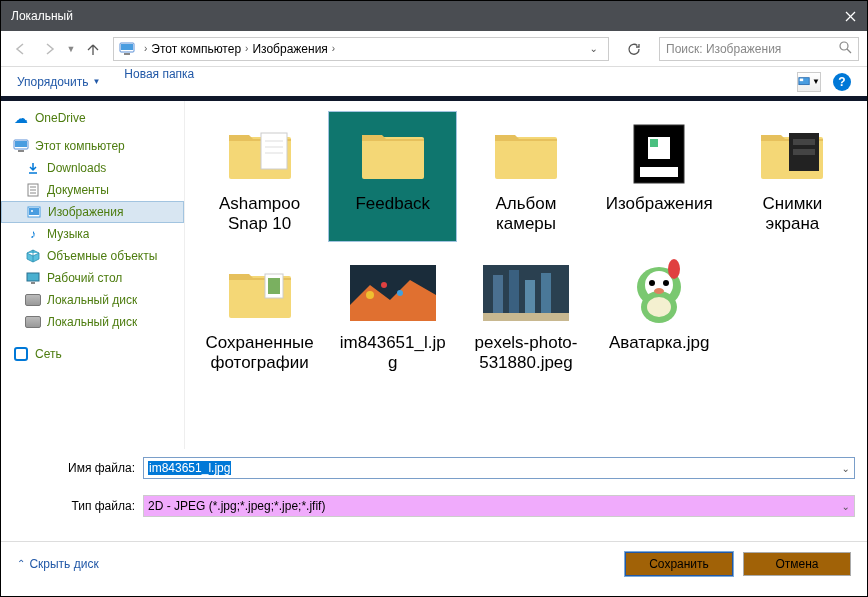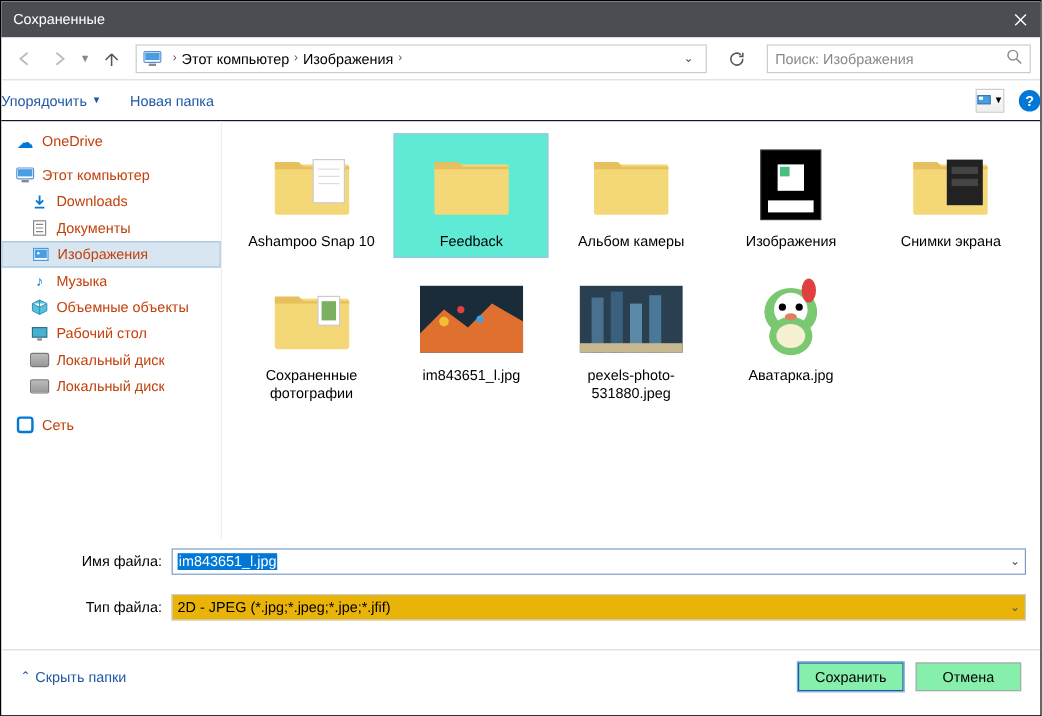--- a/index.html
+++ b/index.html
@@ -9,64 +9,64 @@
 .titlebar .close { width: 14px; height: 14px; display: flex; align-items: center; justify-content: center; cursor: pointer; }
 .titlebar .close svg { stroke: #fff; }
 .navrow { height: 36px; border-bottom: 1px solid #ddd; display: flex; align-items: center; padding: 0 8px; gap: 4px; }
 .navbtn { width: 24px; height: 24px; display: flex; align-items: center; justify-content: center; color: #aaa; }
 .navbtn.active { color: #555; }
 .breadcrumb-box { display: flex; align-items: center; height: 24px; border: 1px solid #ccc; flex: 1; margin-left: 4px; padding: 0 4px; font-size: 12px; background: #fff; }
 .breadcrumb-box .bcicon { width: 18px; height: 18px; margin-right: 4px; display:flex; align-items:center; justify-content:center; }
 .bc-sep { padding: 0 4px; color: #555; font-size: 10px; }
 .bc-drop { color: #555; margin-left: auto; margin-right: 6px; }
 .refresh { width: 26px; height: 24px; display: flex; align-items: center; justify-content: center; margin-left: 8px; color: #555; }
-.search-box { width: 220px; height: 24px; border: 1px solid #ccc; margin-left: 8px; display: flex; align-items: center; padding: 0 6px; font-size: 12px; color: #888; }
+.search-box { width: 200px; height: 24px; border: 1px solid #ccc; margin-left: 8px; display: flex; align-items: center; padding: 0 6px; font-size: 12px; color: #888; }
 .search-box .sicon { margin-left: auto; color: #888; }
-.toolbar { height: 34px; display: flex; align-items: center; padding: 0 0; font-size: 12px; border-bottom: 1px solid #0f172a; }
+.toolbar { height: 34px; display: flex; padding: 0 16px; font-size: 12px; border-bottom: 5px solid #0f172a; }
 .toolbar .drop { color: #2158a7; display: flex; align-items: center; gap: 4px; cursor: pointer; }
 .toolbar .newf { color: #2158a7; margin-left: 24px; cursor: pointer; }
 .toolbar .right { margin-left: auto; display: flex; align-items: center; gap: 12px; }
 .view-btn { width: 24px; height: 20px; border: 1px solid #ccc; background: linear-gradient(#fff,#eee); display:flex;align-items:center;justify-content:center; }
 .help { width: 18px; height: 18px; border-radius: 50%; background: #0078d7; color: #fff; font-size: 12px; display: flex; align-items: center; justify-content: center; font-weight: bold; }
 .body-area { display: flex; height: 348px; }
 .sidebar { width: 184px; border-right: 1px solid #eee; overflow: hidden; font-size: 12px; }
 .sidebar .item { height: 22px; display: flex; align-items: center; gap: 6px; padding-left: 24px; cursor: pointer; }
 .sidebar .item.root { padding-left: 12px; margin-top: 6px; }
 .sidebar .item.l2 { }
 .sidebar .item.selected { background: #d8e6f2; border: 1px solid #a2c4e0; }
 .sidebar .icon { width: 16px; height: 16px; display:flex; align-items:center; justify-content:center; flex-shrink:0; }
-.sidebar .txt { white-space: nowrap; overflow: hidden; text-overflow: ellipsis; color:#c2410c; }
+.sidebar .txt { white-space: nowrap; overflow: hidden; text-overflow: ellipsis; color:#4d7c0f; }
 .content { flex: 1; padding: 10px; overflow-y: auto; }
 .grid { display: grid; grid-template-columns: repeat(5, 1fr); gap: 8px 4px; }
-.tile { display: flex; flex-direction: column; align-items: center; font-size: 12px; text-align: center; padding: 6px 2px; cursor: pointer; border: 1px solid transparent; }
-.tile.sel { background: #5eead4; border: 1px solid #a2c4e0; }
+.tile { display: flex; flex-direction: column; align-items: center; font-size: 17px; text-align: center; padding: 6px 2px; cursor: pointer; border: 1px solid transparent; }
+.tile.sel { background: #0f766e; border: 1px solid #a2c4e0; }
 .tile .thumb { width: 86px; height: 72px; display: flex; align-items: center; justify-content: center; margin-bottom: 4px; }
 .tile .label { line-height: 1.2; max-width: 110px; word-wrap: break-word; }
 .folder-svg { width: 66px; height: 54px; }
 .form-area { padding: 8px 12px; font-size: 12px; }
 .form-row { display: flex; align-items: center; margin-bottom: 16px; }
 .form-row label { width: 130px; text-align: right; padding-right: 8px; }
 .form-row .field { flex: 1; height: 22px; border: 1px solid #7a9ec9; background: #fff; display: flex; align-items: center; padding: 0 4px; font-size: 12px; }
-.form-row .field.type { border: 1px solid #ccc; background: #eab308; }
+.form-row .field.type { border: 1px solid #ccc; background: #f0abfc; }
 .field .sel-text { background: #0078d7; color: #fff; padding: 0 1px; }
 .field .dd { margin-left: auto; color: #555; font-size: 10px; }
 .bottom-bar { height: 44px; border-top: 1px solid #ddd; display: flex; align-items: center; padding: 0 16px; font-size: 12px; }
 .hide-link { color: #2158a7; cursor: pointer; display: flex; align-items: center; gap: 4px; }
 .buttons { margin-left: auto; display: flex; gap: 10px; }
-.btn { width: 88px; height: 24px; border: 1px solid #aaa; background: #86efac; display: flex; align-items: center; justify-content: center; cursor: pointer; font-size: 12px; }
+.btn { width: 108px; height: 24px; border: 1px solid #aaa; background: #a16207; display: flex; align-items: center; justify-content: center; cursor: pointer; font-size: 12px; }
 .btn.primary { border: 1px solid #2158a7; outline: 1px solid #7aa9d8; }
 .disk-icon{display:inline-block;width:16px;height:12px;background:linear-gradient(#bbb,#999);border:1px solid #777;border-radius:2px;position:relative;}
 .net-icon{display:inline-block;width:14px;height:14px;border:2px solid #0078d7;border-radius:3px;background:#fff;}
 .onedrive-icon{color:#0078d7;font-size:14px;}
 </style>
 </head>
 <body>
 
 <div class="titlebar">
-  <span>Сохраненные</span>
+  <span>Локальный</span>
   <span class="spacer"></span>
   <span class="close">
     <svg width="11" height="11" viewBox="0 0 11 11">
         <line x1="1" y1="1" x2="10" y2="10" stroke-width="1.2"></line>
         <line x1="10" y1="1" x2="1" y2="10" stroke-width="1.2"></line>
       </svg>
   </span>
 </div>
 
 <div class="navrow">
@@ -344,19 +344,19 @@
     <div class="field type">
       <span>2D - JPEG (*.jpg;*.jpeg;*.jpe;*.jfif)</span>
       <span class="dd">⌄</span>
     </div>
   </div>
 </div>
 
 <div class="bottom-bar">
   <span class="hide-link">
     <span style="font-size:10px;">⌃</span>
-    <span>Скрыть папки</span>
+    <span>Скрыть диск</span>
   </span>
   <div class="buttons">
     <div class="btn primary">Сохранить</div>
     <div class="btn">Отмена</div>
   </div>
 </div>
 
 </body></html>

